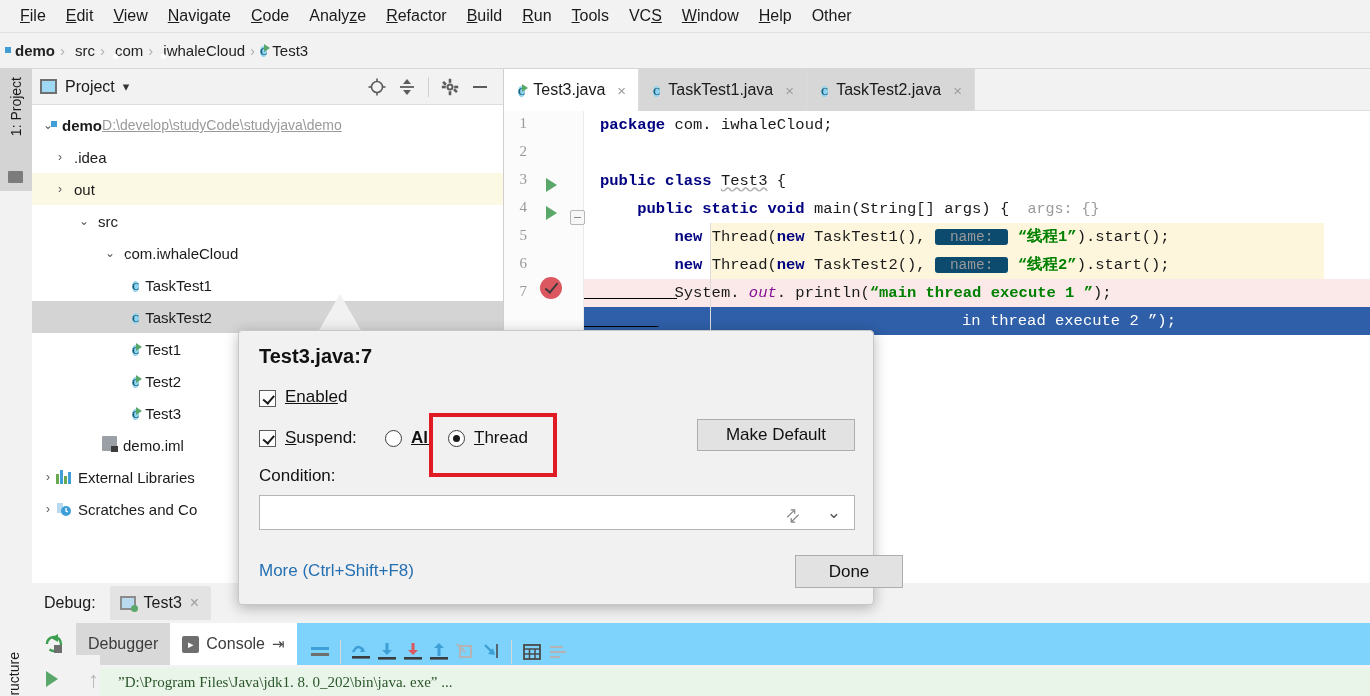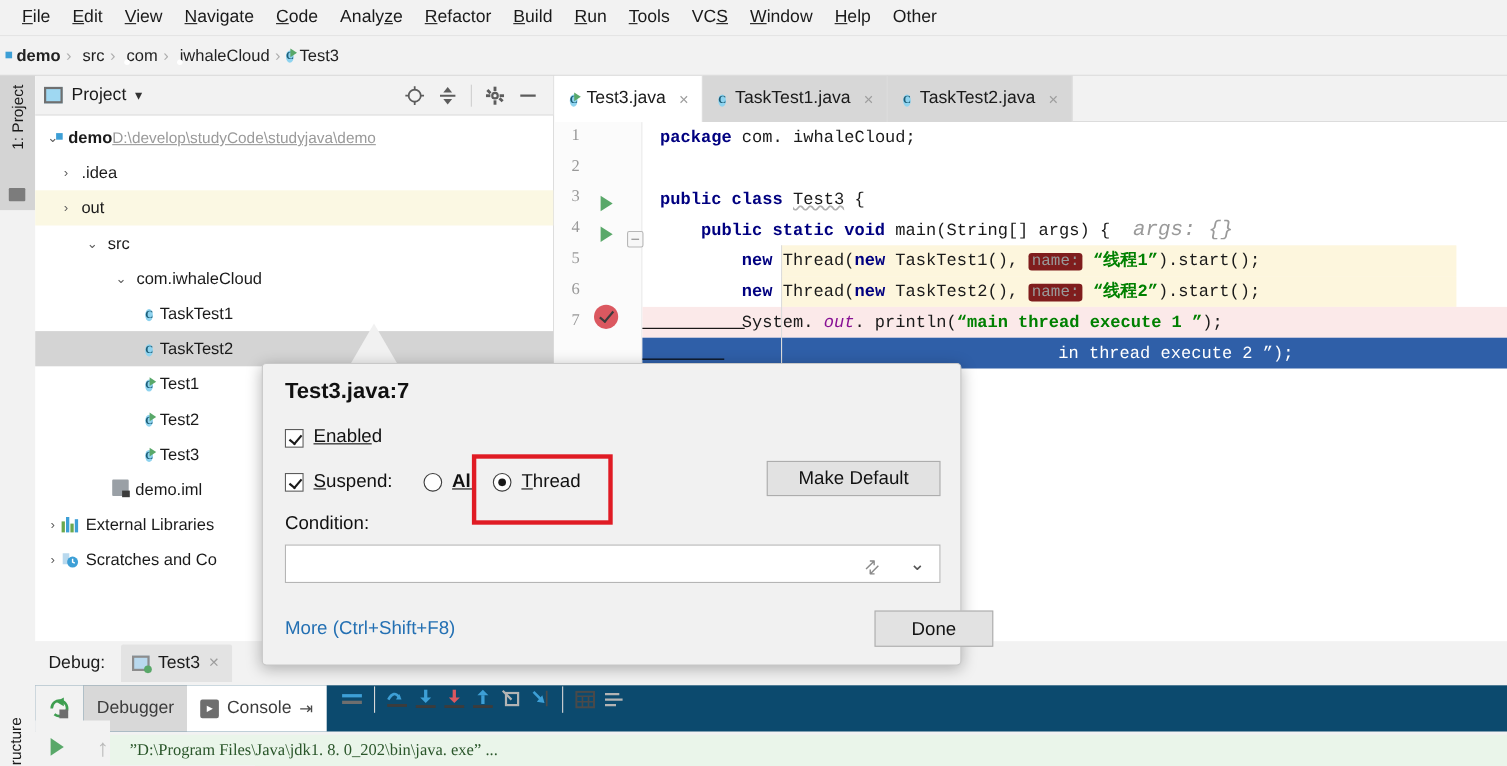--- a/index.html
+++ b/index.html
@@ -156,39 +156,39 @@
   .cl-txt { position: absolute; left: 16px; top: 0; white-space: pre; }
   .band-yellow { position:absolute; left:126px; width: 614px; height: 28px; background:#fdf6dd; }
   .band-pink  { position:absolute; left:0; width: 100%; height: 28px; background:#fbe9e9; }
   .band-blue  { position:absolute; left:0; width: 100%; height: 28px; background:#2f5fa8; }
   .indentline { position:absolute; left:126px; top:0; width:1px; height:28px; background:#dcdcdc; }
 
   .kw { color: #000080; font-weight: bold; }
   .plain { color: #1a1a1a; }
   .str { color: #008000; font-weight: bold; }
   .field { color: #871094; font-style: italic; }
-  .inlay { color: #999; background: #7f1d1d; border-radius: 3px; padding: 0 3px; font-size: 14.5px; }
-  .inlay2 { color: #9a9a9a; font-style: italic; font-size: 19px; }
+  .inlay { color: #999; background: #0c4a6e; border-radius: 3px; padding: 0 15px; font-size: 14.5px; }
+  .inlay2 { color: #9a9a9a; font-size: 15px; }
   .onblue { color: #ffffff; }
   .squiggle { text-decoration: underline wavy #b0b0b0; text-decoration-skip-ink: none; }
 
   
   .debugpanel {
     position: absolute; left: 32px; top: 583px; width: 1338px; height: 113px; background: #f2f2f2;
   }
   .debug-tabrow { height: 40px; display: flex; align-items: center; padding-left: 12px; }
   .debug-label { font-size: 16px; color: #1a1a1a; margin-right: 14px; }
   .debug-tab {
     display: flex; align-items: center; gap: 8px; background: #e3e3e3;
     padding: 8px 12px 8px 10px; font-size: 16px; color: #1a1a1a; border-radius: 2px 2px 0 0;
   }
   .ico-app { width: 16px; height: 14px; background: #b9d9ee; border: 2px solid #8c8c8c; position: relative; }
   .ico-app:after { content:''; position:absolute; right:-4px; bottom:-4px; width:7px; height:7px; border-radius:50%; background:#59a869; }
 
-  .debug-toolrow { height: 42px; display: flex; align-items: flex-start; background: #0c4a6e; }
+  .debug-toolrow { height: 42px; display: flex; align-items: flex-end; background: #7dd3fc; }
   .restart-btn { width: 44px; display: flex; align-items: center; justify-content: center; background:#f2f2f2; height:42px; }
   .dtab {
     height: 42px; display: flex; align-items: center; gap: 7px; padding: 0 12px; font-size: 16px; color: #3c3c3c;
   }
   .dtab.sel { background: #d8d8d8; }
   .dtab.console { background: #fff; }
   .ico-console { width: 17px; height: 17px; background: #6e6e6e; color:#fff; font-size:11px; line-height:17px; text-align:center; border-radius:2px; }
   .toolsep { width: 1px; height: 24px; background: #d8d8d8; margin: 0 7px; }
   .dicon { width: 26px; height: 26px; position: relative; }
 

